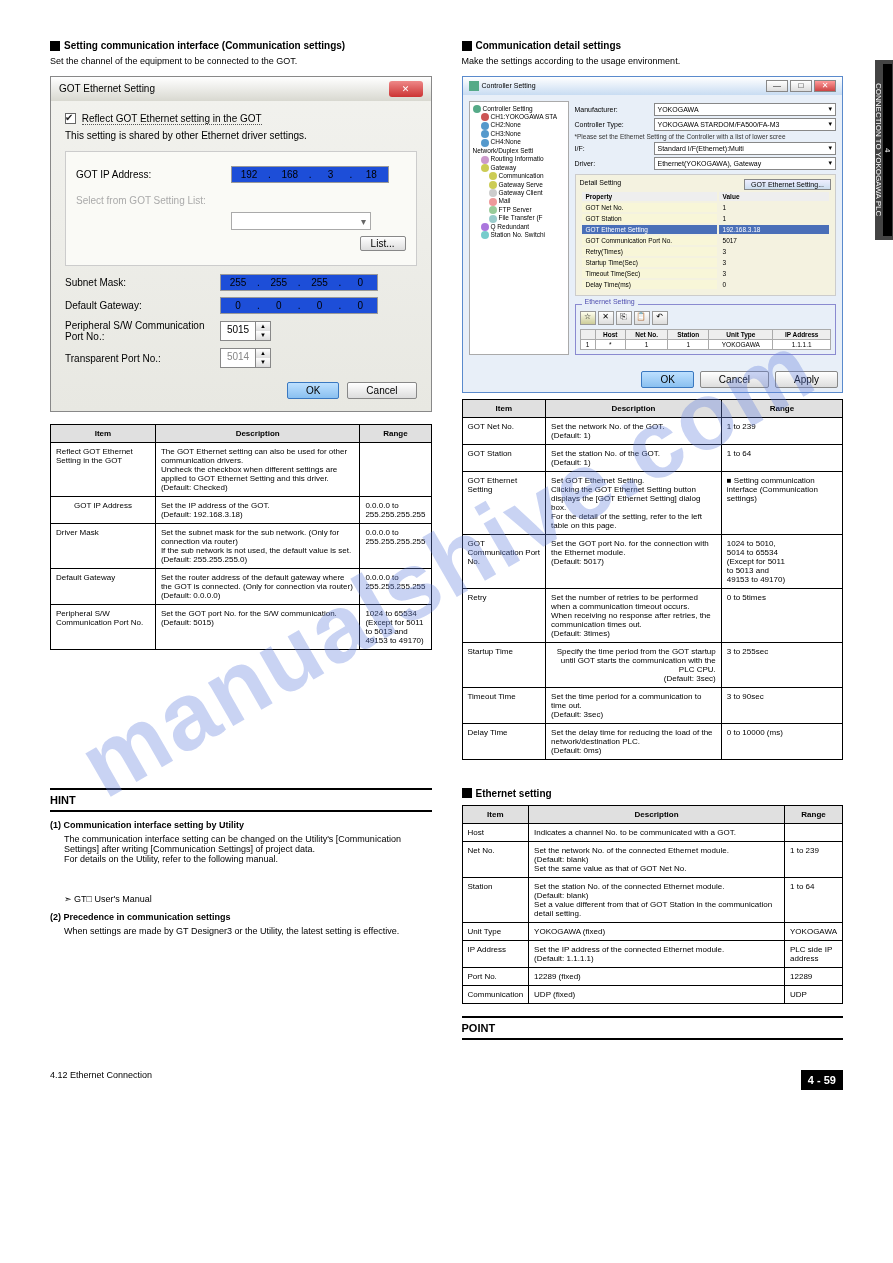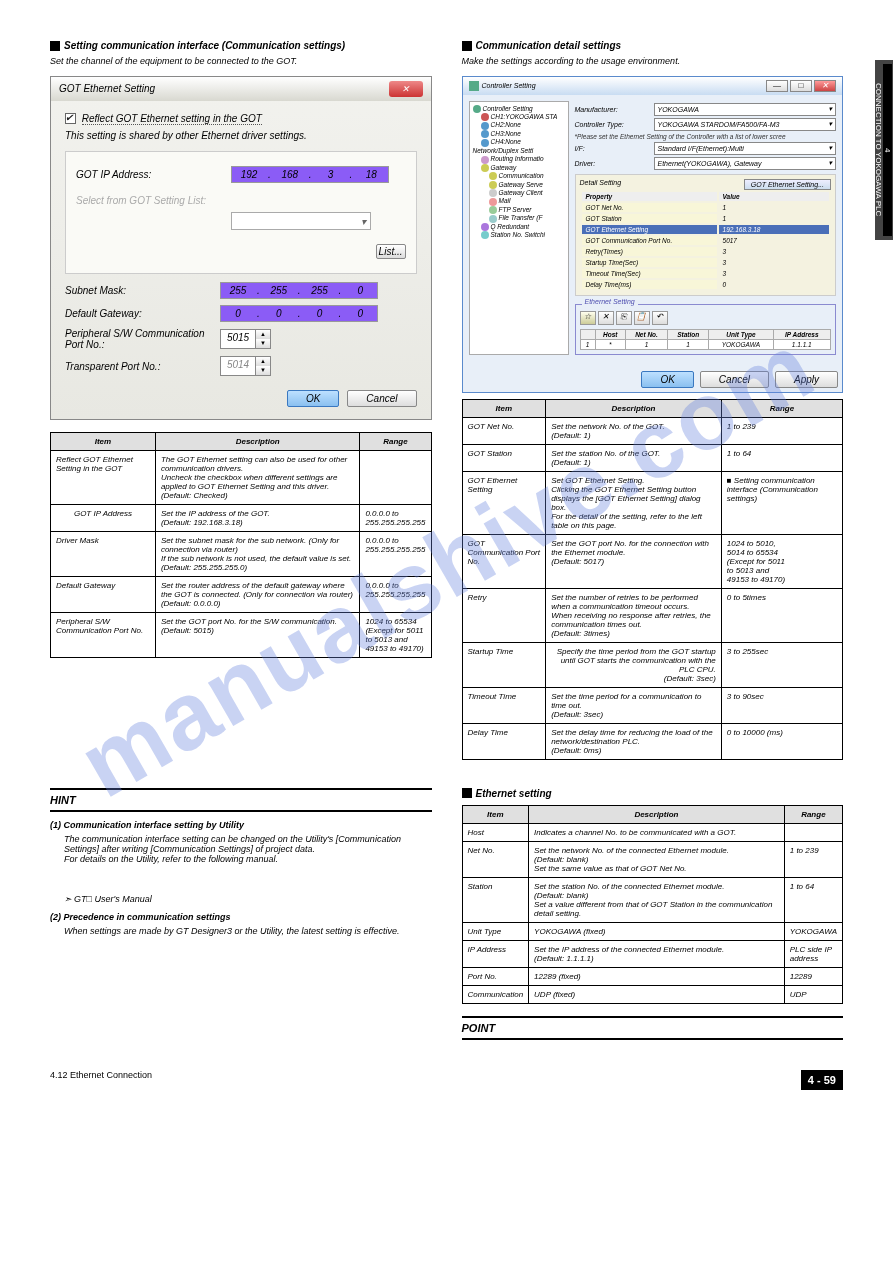--- a/index.html
+++ b/index.html
@@ -1,41 +1,41 @@
 <!DOCTYPE html>
 <html><head>
 <meta charset="utf-8">
 <style>
   * { box-sizing: border-box; margin: 0; padding: 0; }
   body { font-family: Arial, sans-serif; font-size: 9px; background: #fff; width: 893px; position: relative; }
   .page { padding: 40px 50px; position: relative; }
   .watermark { position: absolute; top: 50%; left: 50%; transform: translate(-50%,-50%) rotate(-30deg); font-size: 95px; color: rgba(100,130,220,0.35); font-weight: bold; pointer-events: none; z-index: 50; letter-spacing: 2px; }
-  .cols { display: flex; gap: 30px; font-style: italic; }
+  .cols { display: flex; gap: 30px; }
   .col { flex: 1; }
   .sec-num { font-size: 16px; font-weight: bold; margin-bottom: 8px; }
   .sec-title { font-size: 14px; font-weight: bold; margin-bottom: 6px; }
   .para { font-size: 9px; line-height: 1.4; margin-bottom: 8px; }
   
   
   .dlg { border: 1px solid #888; background: linear-gradient(#f2f2ee,#e8e8e2); font-family: Tahoma, sans-serif; font-size: 10px; margin-bottom: 12px; }
   .dlg-title { background: linear-gradient(#fff,#d8d8d0); padding: 4px 8px; display: flex; justify-content: space-between; align-items: center; }
   .dlg-close { width:34px; height:16px; background:linear-gradient(#e88,#c33); color:#fff; text-align:center; border-radius:3px; font-size:9px; display:flex; align-items:center; justify-content:center; }
   .dlg-body { padding: 12px 14px 12px 14px; }
   .chkrow { margin-bottom:6px; }
   .chk { display:inline-block; width:11px; height:11px; border:1px solid #666; background:#fff; vertical-align:middle; margin-right:3px; position:relative; }
   .chk.on:after { content:"✔"; position:absolute; left:-1px; top:-2px; font-size:10px; color:#222; }
   .dotted { border-bottom:1px dotted #555; }
   .fieldrow { display:flex; align-items:center; margin:6px 0; }
   .flabel { width:155px; }
-  .ipbox { display:flex; border:1px solid #999; background:#8b5cf6; }
+  .ipbox { display:flex; border:1px solid #999; background:#1d4ed8; }
   .ipseg { width:34px; text-align:center; padding:2px 0; }
   .ipdot { padding:2px 2px; }
   .selbox { border:1px solid #aaa; background:#fff; height:18px; width:140px; display:flex; align-items:center; justify-content:flex-end; padding-right:4px; color:#666; }
   .btn { border:1px solid #888; background:linear-gradient(#fff,#ddd); padding:2px 18px; font-size:10px; border-radius:2px; }
-  .btn.small { padding:1px 2px;margin-top:8px; }
+  .btn.small { padding:1px 10px; }
   .spin { display:flex; }
   .spinval { border:1px solid #888; width:36px; text-align:center; background:#fff; padding:2px; }
   .spinbtns { display:flex; flex-direction:column; border:1px solid #888; border-left:none; }
   .spinbtns span { height:9px; width:14px; font-size:6px; text-align:center; line-height:8px; background:linear-gradient(#fff,#ddd); }
   .dlgbtns { display:flex; gap:8px; justify-content:flex-end; margin-top:14px; }
   .btn.primary { background:linear-gradient(#bde0ff,#8ac0f0); border-color:#3a78c0; }
 
   
   table.tbl { width:100%; border-collapse:collapse; font-size:8px; margin-top:6px; }
   table.tbl th, table.tbl td { border:1px solid #000; padding:4px 5px; vertical-align:top; }

